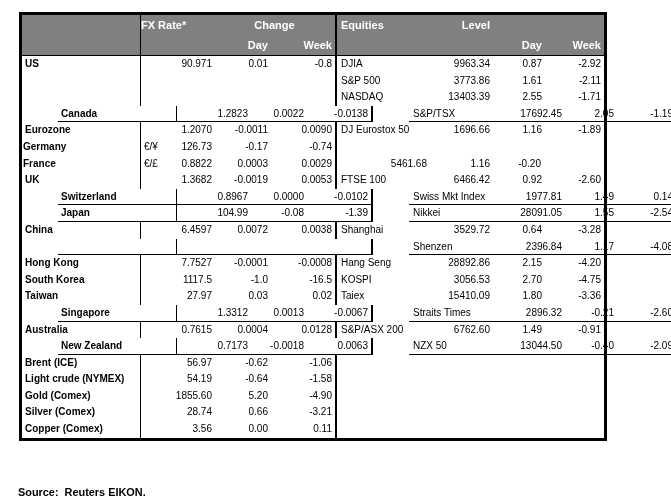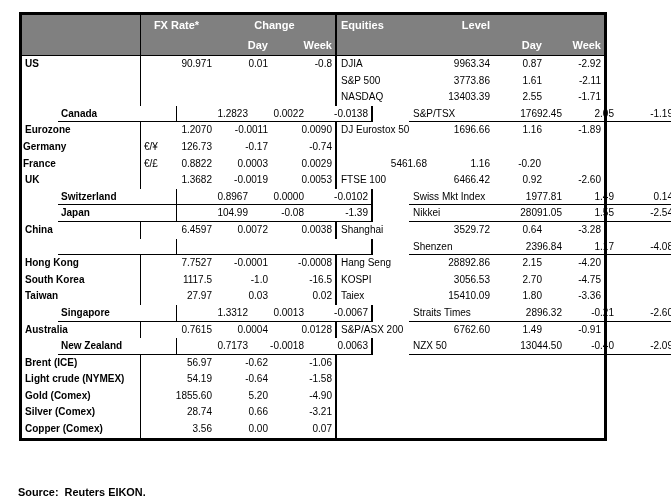--- a/index.html
+++ b/index.html
@@ -30,21 +30,21 @@
   .level { padding-right:2px; }
   .day2 { padding-right:2px; }
   .week2 { padding-right:3px; }
   .b { font-weight:bold; }
   .drow { height:16.6px; line-height:16.6px; font-size:10px; }
   .sec > .lh, .sec > .rh { border-bottom:1px solid #000;margin-left:36px; }
   .hdr { background:#808080; color:#ffffff; font-weight:bold; }
   .hdr .lh, .hdr .rh { border-bottom:0; }
   .hdrline { border-bottom:1px solid #000; }
   .hrow { height:20px; line-height:20px; font-size:11px; }
-  .fxspan { grid-column:2 / span 2; text-align:center; padding-right:2px; }
+  .fxspan { grid-column:2 / span 2; text-align:left; padding-right:2px; }
   .chspan { grid-column:4 / span 2; text-align:center; }
   .chspan2 { grid-column:3 / span 2; text-align:center;margin-top:36px; }
   .footer {
     position:absolute; left:18px; top:450px;
     font-size:10.9px; font-weight:bold; line-height:17px; white-space:pre;
   }
 </style>
 </head>
 <body>
 
@@ -400,21 +400,21 @@
           <div class="c day2 right"></div>
           <div class="c week2 right"></div>
         </div>
       </div>
       <div class="row drow">
         <div class="lh">
           <div class="c label b">Copper (Comex)</div>
           <div class="c pair"></div>
           <div class="c fx right">3.56</div>
           <div class="c day right">0.00</div>
-          <div class="c week right">0.07</div>
+          <div class="c week right">0.11</div>
         </div>
         <div class="rh">
           <div class="c name"></div>
           <div class="c level right"></div>
           <div class="c day2 right"></div>
           <div class="c week2 right"></div>
         </div>
       </div>
     </div>
 </div>

